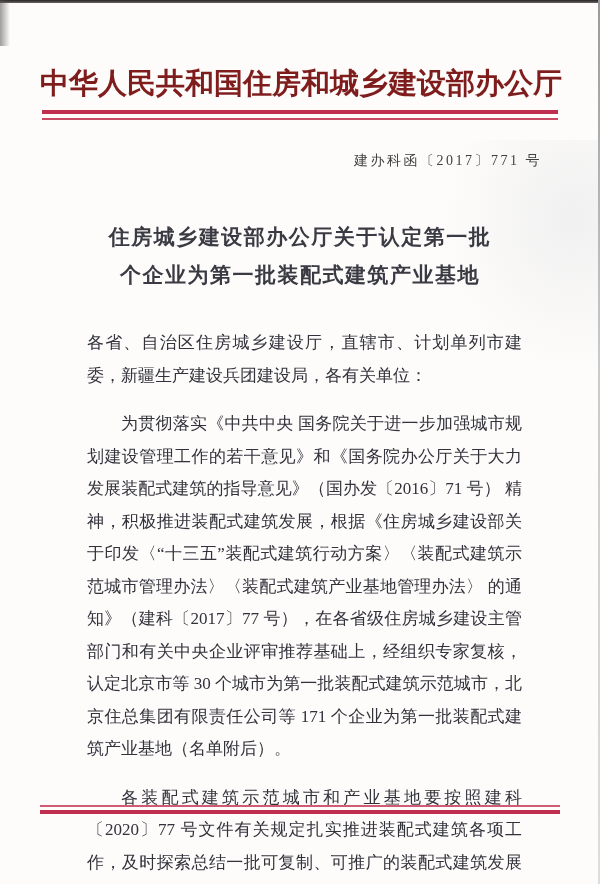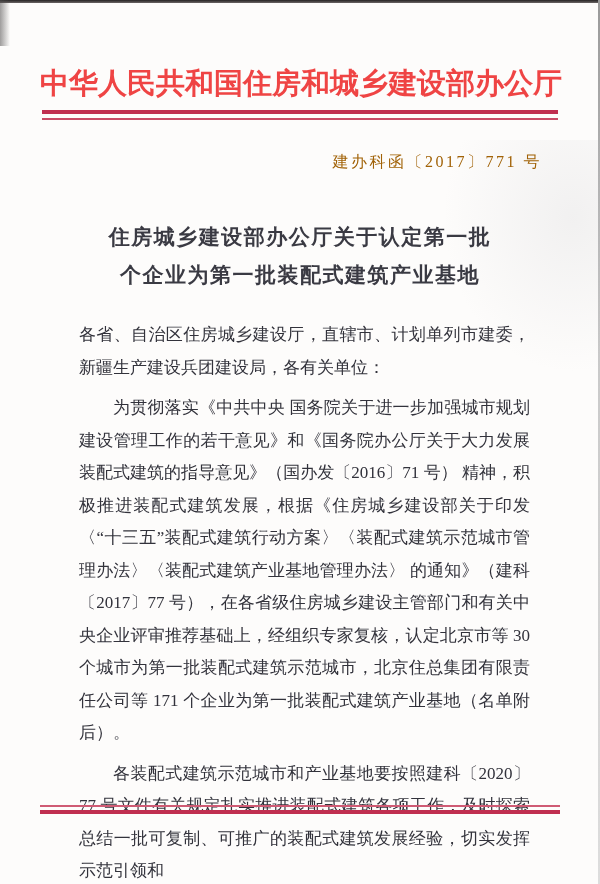--- a/index.html
+++ b/index.html
@@ -35,31 +35,31 @@
     pointer-events: none;
   }
   
   .agency-name {
     position: absolute; top: 64px; left: 40px; width: 520px;
     margin: 0;
     text-align: left;
     font-size: 29px;
     font-weight: bold;
     letter-spacing: 0px;
-    color: #ef4444;
+    color: #7f1d1d;
     white-space: nowrap;
   }
   .rule-top { position: absolute; top: 110px; left: 42px; width: 516px; }
   .rule-top .rule-thick { height: 4px; background: #c02f50; }
   .rule-top .rule-thin  { height: 2px; background: #c84b66; margin-top: 4px; }
   .doc-number {
     position: absolute; top: 152px; right: 58px;
-    font-size: 16px;
+    font-size: 14px;
     letter-spacing: 2.5px;
-    color: #a16207;
+    color: #404040;
     white-space: nowrap;
   }
   
   .doc-title {
     position: absolute; top: 218px; left: 40px; width: 520px;
     margin: 0;
     text-align: center;
     font-size: 21px;
     font-weight: bold;
     line-height: 38px;
@@ -69,21 +69,21 @@
   .doc-title span { display: block; }
   
   .body-text {
     position: absolute; top: 311px; left: 71px; width: 467px;
     font-size: 17px;
     line-height: 32.5px;
     color: #32323b;
     text-align: justify;
     text-justify: inter-ideograph;
   }
-  .body-text p { margin: 8px; }
+  .body-text p { margin: 16px; }
   .body-text .indent { text-indent: 2em; }
   
   .rule-bottom { position: absolute; top: 805px; left: 40px; width: 520px; }
   .rule-bottom .rule-thin  { height: 2px; background: #cf5b74; }
   .rule-bottom .rule-thick { height: 4px; background: #c02f50; margin-top: 3px; }
 </style>
 </head>
 <body>
 
 <div class="scan-page">

